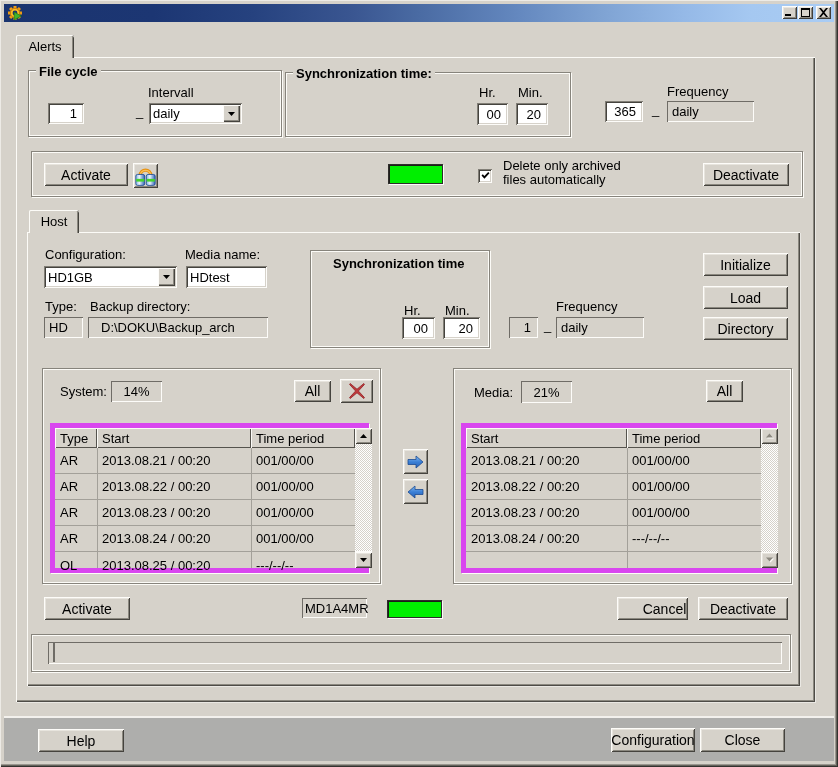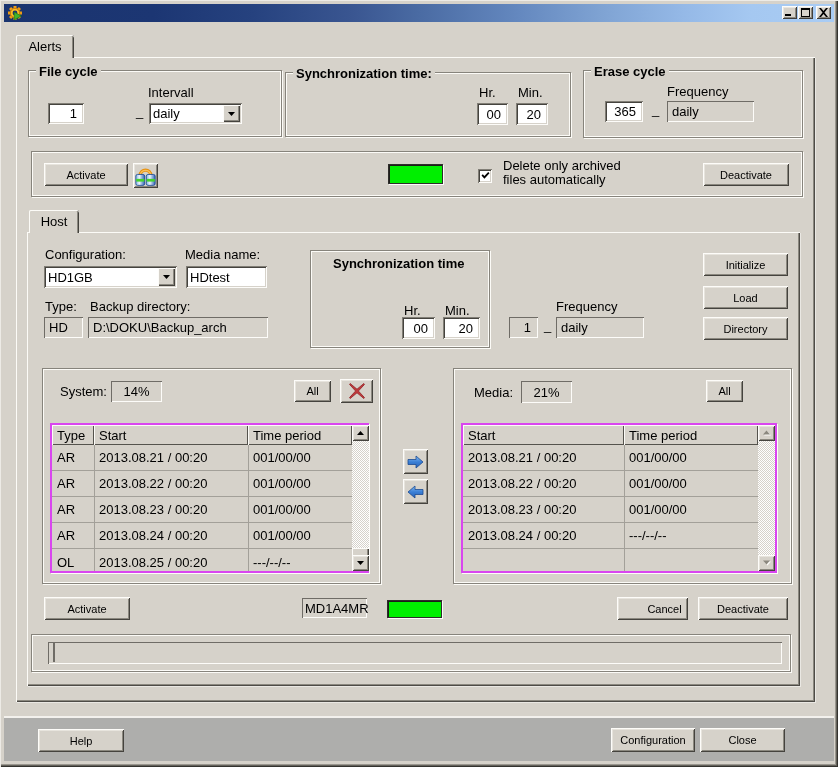--- a/index.html
+++ b/index.html
@@ -24,21 +24,21 @@
     position:absolute; top:6px; width:15px; height:13px; background:#d6d2ca;
     box-shadow: inset 1px 1px 0 #fdfcf9, inset -1px -1px 0 #403e3a, inset 2px 2px 0 #e9e6e0, inset -2px -2px 0 #8b887f;
     display:flex; align-items:center; justify-content:center; padding:0;
   }
   
   .btn {
     border:none; outline:none; appearance:none; padding:0; margin:0;
     background:#d6d2ca;
     box-shadow: inset 1px 1px 0 #fdfcf9, inset -1px -1px 0 #45433e, inset 2px 2px 0 #e7e4dd, inset -2px -2px 0 #8b887f;
     display:flex; align-items:center; justify-content:center;
-    font-family:"Liberation Sans", sans-serif; font-size:11px; color:#000; white-space:nowrap;
+    font-family:"Liberation Sans", sans-serif; font-size:14px; color:#000; white-space:nowrap;
   }
   .field {
     background:#fff;
     box-shadow: inset 1px 1px 0 #817e76, inset -1px -1px 0 #fdfcf9, inset 2px 2px 0 #45433e, inset -2px -2px 0 #d6d2ca;
     display:flex; align-items:center;
   }
   .rofield {
     background:#d6d2ca;
     box-shadow: inset 1px 1px 0 #6f6c66, inset -1px -1px 0 #fdfcf9;
     display:flex; align-items:center;
@@ -65,21 +65,21 @@
     box-shadow: inset 1px 1px 0 #fdfcf9, inset -1px -1px 0 #45433e, inset -2px -2px 0 #8b887f;
     display:flex; align-items:center; justify-content:center;
   }
   .indicator { position:absolute; border:1px solid #2e2d2a; box-shadow: inset 1px 1px 0 #1d1c1a, 1px 1px 0 #fdfcf9; }
   .checkbox {
     position:absolute; width:14px; height:14px; background:#fff;
     box-shadow: inset 1px 1px 0 #817e76, inset -1px -1px 0 #fdfcf9, inset 2px 2px 0 #45433e, inset -2px -2px 0 #d6d2ca;
     display:flex; align-items:center; justify-content:center;
   }
   
-  .dtable { position:absolute; background:#d6d2ca; border:2px solid #d946ef; box-shadow: 1px 1px 0 #fdfcf9; }
+  .dtable { position:absolute; background:#d6d2ca; border:5px solid #d946ef; box-shadow: 1px 1px 0 #fdfcf9; }
   .th {
     position:absolute; top:0; height:20px; background:#d6d2ca;
     box-shadow: inset 1px 1px 0 #fcfbf7, inset -1px -1px 0 #55534d;
     display:flex; align-items:center; padding-left:5px;
   }
   .td { position:absolute; height:26px; display:flex; align-items:center; padding-left:5px; border-bottom:1px solid #a3a099; white-space:nowrap; overflow:hidden; }
   .colsep { position:absolute; top:20px; bottom:0; width:1px; background:#a3a099; }
   .sb { position:absolute; top:0; bottom:0; }
   .sb-btn {
     position:absolute; left:0; width:100%; height:16px; background:#d6d2ca;
@@ -161,23 +161,20 @@
   </div>
   <span class="lbl" style="left:479px; top:85px;">Hr.</span>
   <span class="lbl" style="left:518px; top:85px;">Min.</span>
   <div class="abs field num" style="left:477px; top:103px; width:31px; height:22px;">
     <span>00</span>
   </div>
   <div class="abs field num" style="left:516px; top:103px; width:32px; height:22px;">
     <span>20</span>
   </div>
 
-  <div class="abs groove" style="left:583px; top:70px; width:220px; height:68px;">
-    <span class="grouplabel" style="left:7px;">Erase cycle</span>
-  </div>
   <div class="abs field num" style="left:605px; top:101px; width:38px; height:21px;">
     <span>365</span>
   </div>
   <span class="lbl" style="left:652px; top:102px;">_</span>
   <span class="lbl" style="left:667px; top:84px;">Frequency</span>
   <div class="abs rofield" style="left:667px; top:101px; width:87px; height:21px; padding-left:5px;">
     <span>daily</span>
   </div>
 
   <div class="abs groove" style="left:31px; top:151px; width:772px; height:46px;"></div>
@@ -233,21 +230,21 @@
     </div>
   </div>
   <div class="abs field" style="left:186px; top:266px; width:81px; height:22px; padding-left:4px;">
     <span>HDtest</span>
   </div>
   <span class="lbl" style="left:45px; top:299px;">Type:</span>
   <span class="lbl" style="left:90px; top:299px;">Backup directory:</span>
   <div class="abs rofield" style="left:44px; top:317px; width:39px; height:21px; padding-left:5px;">
     <span>HD</span>
   </div>
-  <div class="abs rofield" style="left:88px; top:317px; width:180px; height:21px; padding-left:5px;">
+  <div class="abs rofield" style="left:88px; top:317px; width:180px; height:21px; padding-left:13px;">
     <span>D:\DOKU\Backup_arch</span>
   </div>
 
   <div class="abs groove" style="left:310px; top:250px; width:180px; height:98px;">
     <span class="grouplabel" style="left:19px;margin-top:12px;">Synchronization time</span>
   </div>
   <span class="lbl" style="left:404px; top:303px;">Hr.</span>
   <span class="lbl" style="left:445px; top:303px;">Min.</span>
   <div class="abs field num" style="left:402px; top:317px; width:33px; height:22px;">
     <span>00</span>

